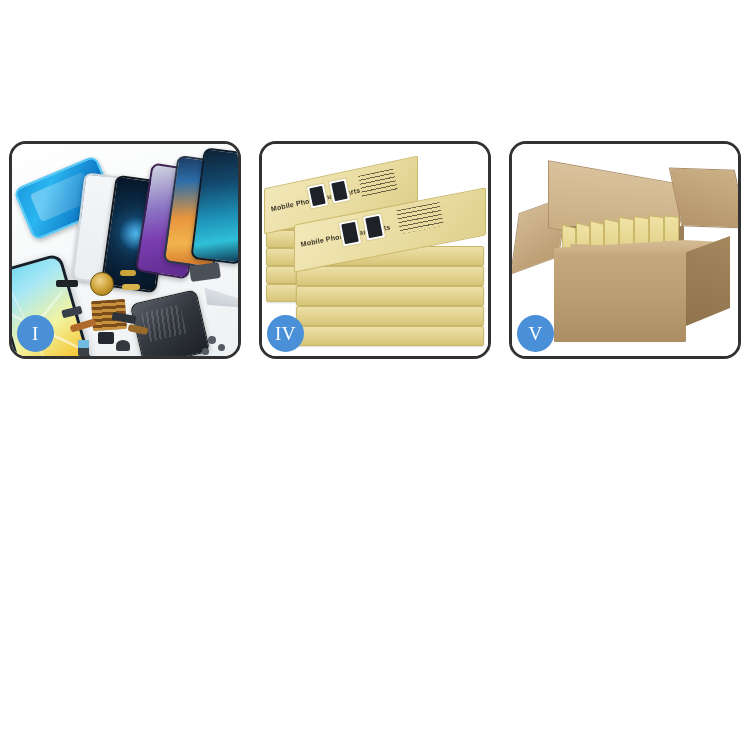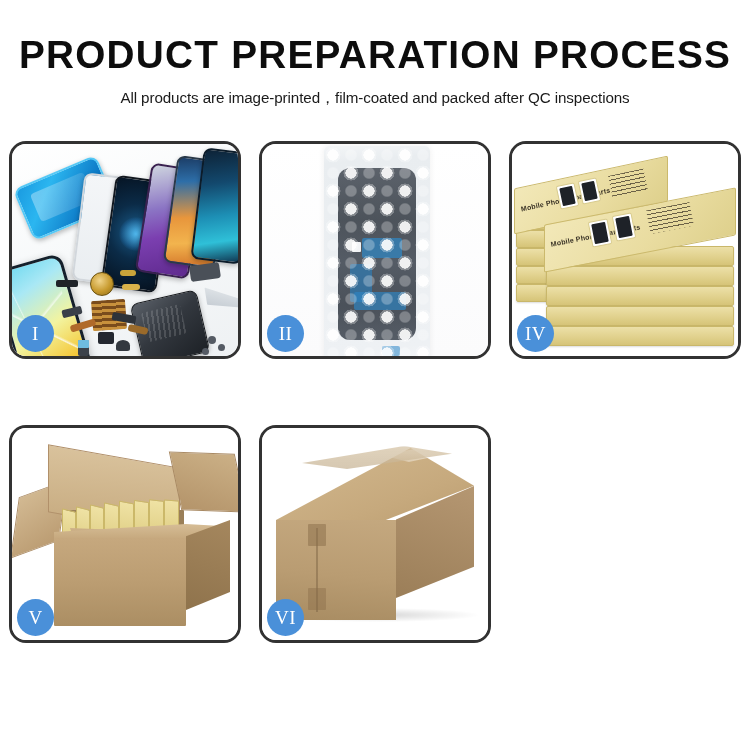--- a/index.html
+++ b/index.html
@@ -395,24 +395,20 @@
   .c6-shadow{
     position:absolute;left:10px;top:180px;width:206px;height:14px;
     background:radial-gradient(ellipse at 50% 50%, rgba(0,0,0,.16), transparent 72%);
   }
 </style>
 </head>
 <body>
 
 <div class="page">
 
-  <div class="header">
-    <div class="title">PRODUCT PREPARATION PROCESS</div>
-    <div class="subtitle">All products are image-printed，film-coated and packed after QC inspections</div>
-  </div>
 
   <div class="grid">
 
     <div class="panel">
       <div class="panel-art p1">
         <div class="scr scr-blue"></div>
         <div class="scr scr-black"></div>
         <div class="scr scr-dark"></div>
         <div class="scr scr-purple"></div>
         <div class="scr scr-orange"></div>
@@ -434,35 +430,20 @@
         <div class="part pj"></div>
         <div class="part pk"></div>
         <div class="part pl"></div>
         <div class="part pm"></div>
         <div class="part pn"></div>
         <div class="tweez"></div>
       </div>
       <div class="badge">I</div>
     </div>
 
-    <div class="panel">
-      <div class="panel-art p2">
-        <div class="bubblepack">
-          <div class="bubble-inner"></div>
-          <div class="blue-a"></div>
-          <div class="blue-b"></div>
-          <div class="blue-c"></div>
-          <div class="blue-d"></div>
-          <div class="white-tag"></div>
-          <div class="bubbles"></div>
-          <div class="bubbles2"></div>
-        </div>
-      </div>
-      <div class="badge">II</div>
-    </div>
 
 
     <div class="panel">
       <div class="panel-art p4">
         <div class="stack">
 
           <div class="sbox" style="left:2px;top:62px;width:104px;height:16px;"></div>
           <div class="sbox" style="left:2px;top:80px;width:104px;height:16px;"></div>
           <div class="sbox" style="left:2px;top:98px;width:104px;height:16px;"></div>
           <div class="sbox" style="left:2px;top:116px;width:104px;height:16px;"></div>
@@ -516,29 +497,15 @@
         <div class="y5" style="left:152px;top:72px;width:13px;height:42px;transform:skewY(4deg);"></div>
 
         <div class="c5-flapFront"></div>
         <div class="c5-topedge"></div>
         <div class="c5-right"></div>
         <div class="c5-body"></div>
       </div>
       <div class="badge">V</div>
     </div>
 
-    <div class="panel">
-      <div class="panel-art p6">
-        <div class="c6-shadow"></div>
-        <div class="c6-top"></div>
-        <div class="c6-tapeshine"></div>
-        <div class="c6-tape"></div>
-        <div class="c6-right"></div>
-        <div class="c6-front"></div>
-        <div class="c6-seamv"></div>
-        <div class="c6-tab1"></div>
-        <div class="c6-tab2"></div>
-      </div>
-      <div class="badge">VI</div>
-    </div>
 
   </div>
 </div>
 
 </body></html>

